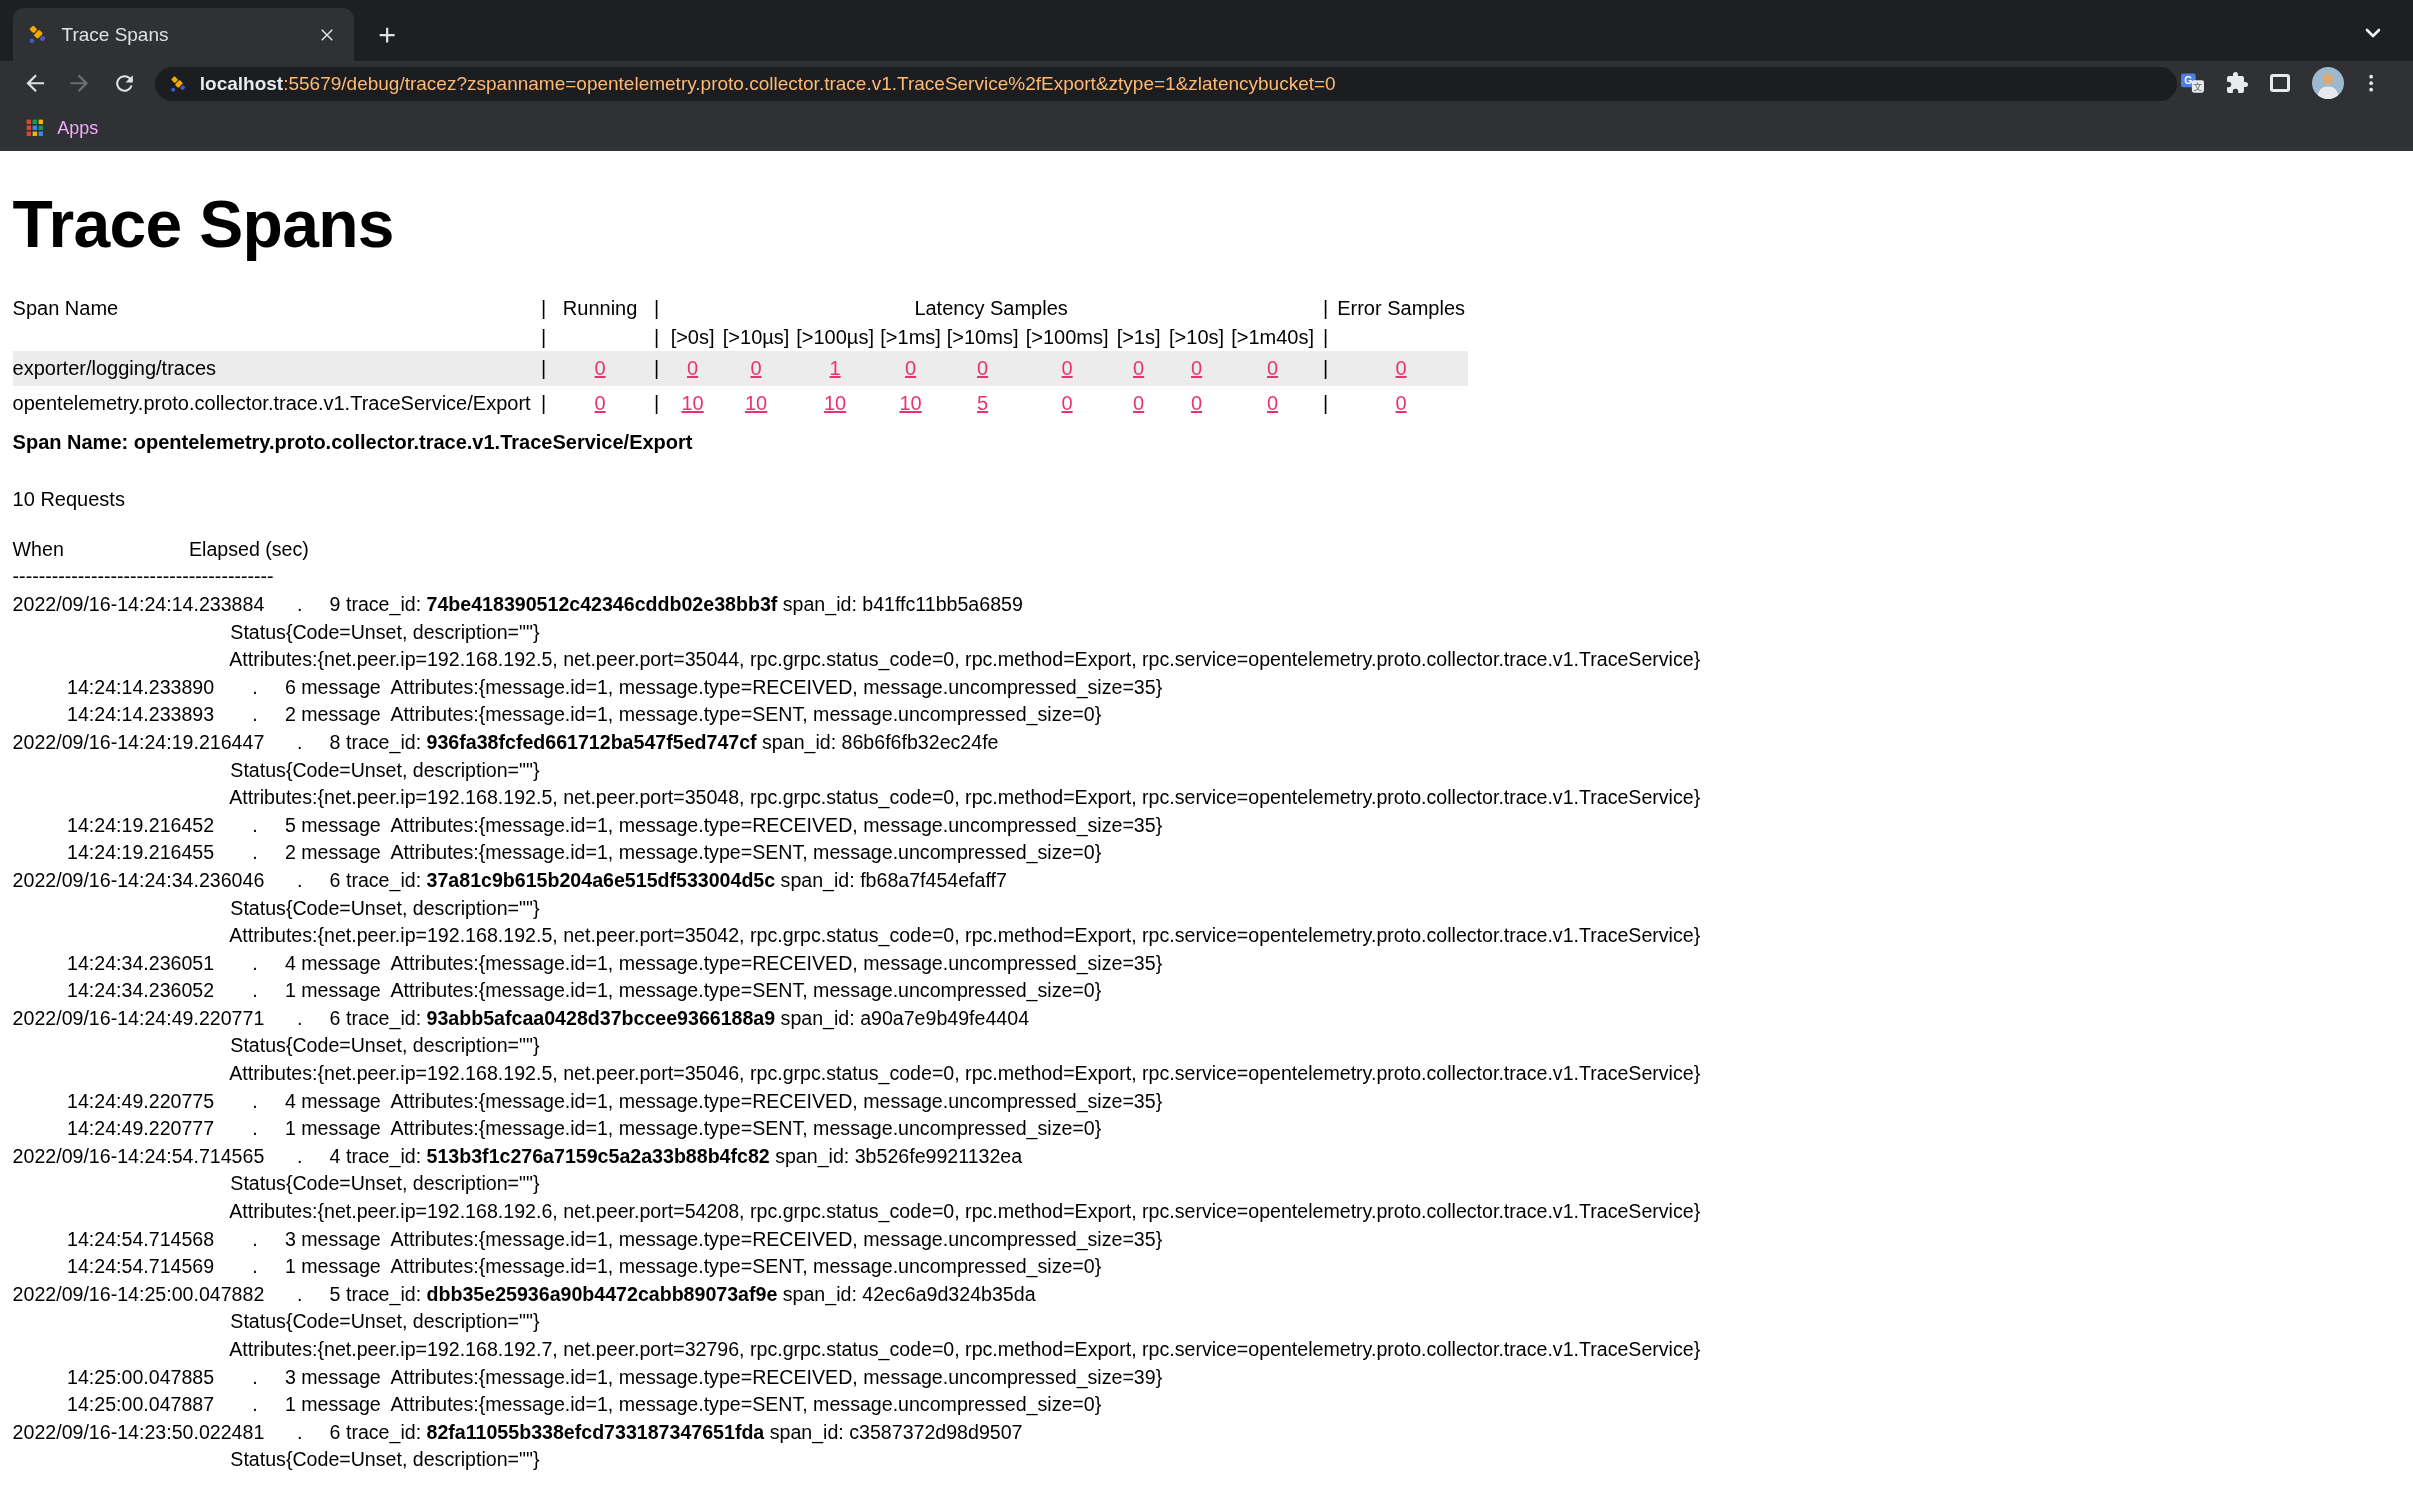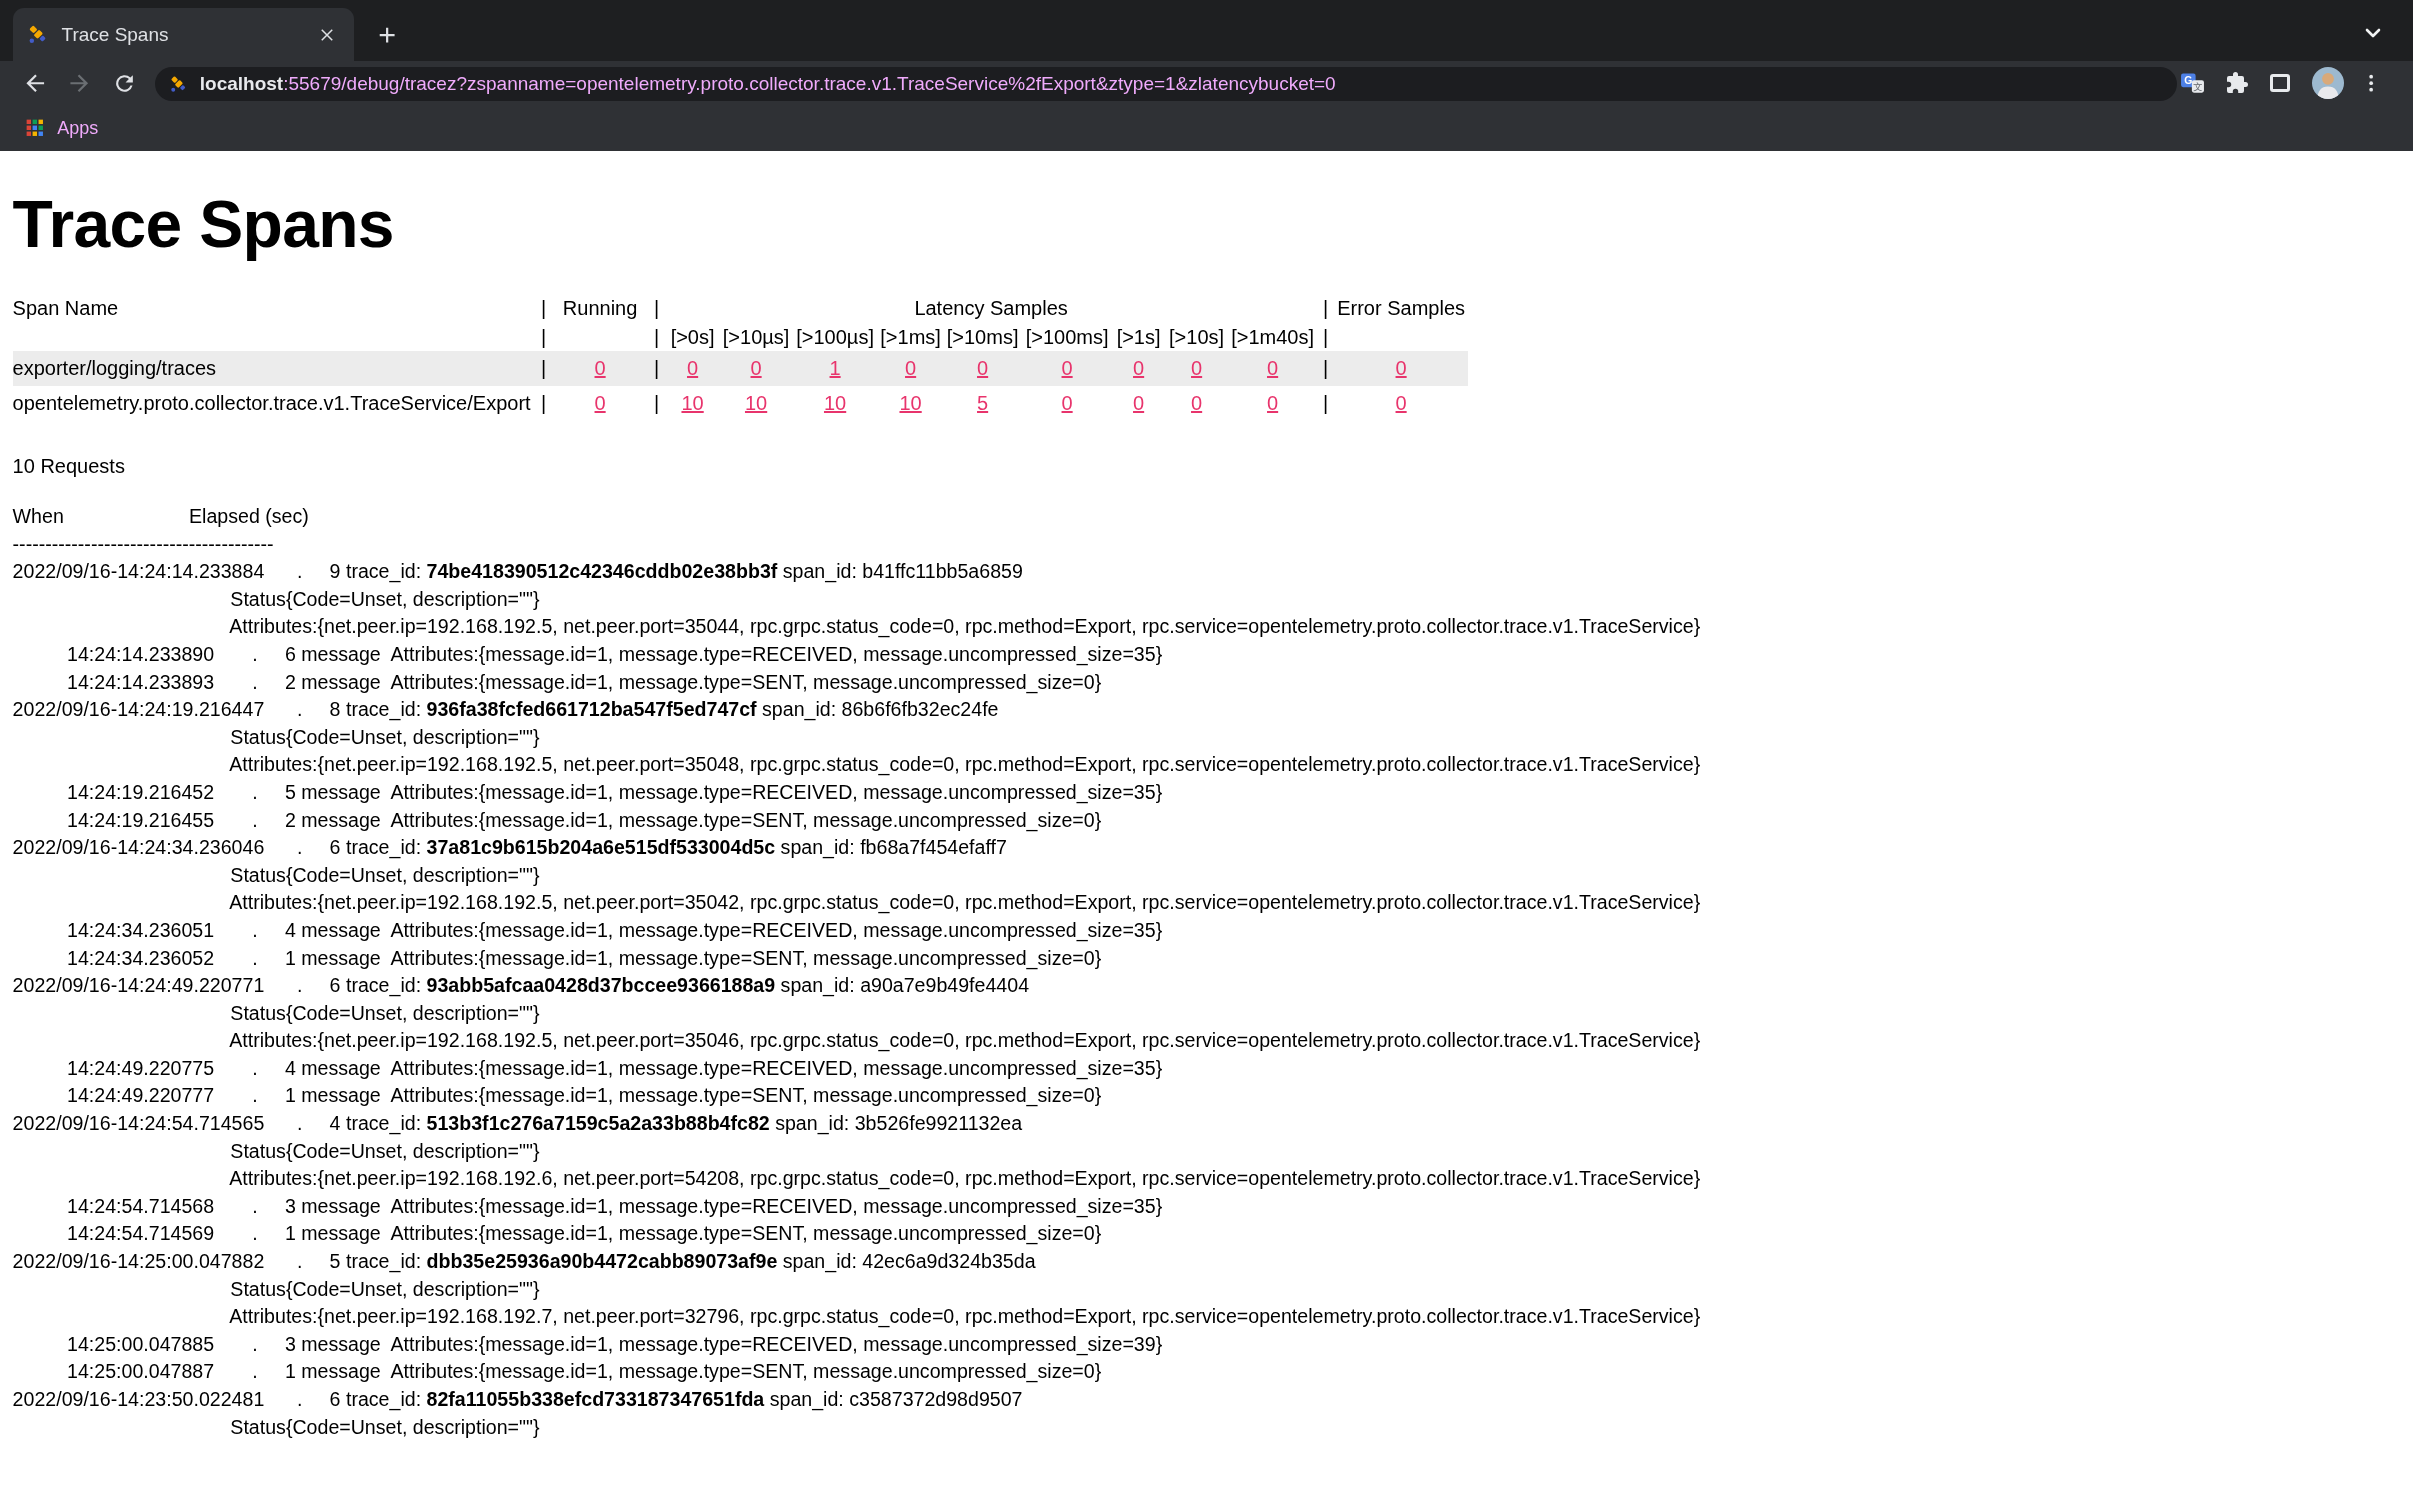--- a/index.html
+++ b/index.html
@@ -20,21 +20,21 @@
                  align-items:center; justify-content:center; }
 
   .toolbar { position:absolute; top:61px; left:0; right:0; height:45px; background:#2f3135; }
   .navbtn { position:absolute; top:4.2px; width:36px; height:36px; display:flex; align-items:center;
             justify-content:center; }
   .omnibox { position:absolute; left:155px; right:236px; top:6.3px; height:34px; background:#1c1d20;
              border-radius:17px; display:flex; align-items:center; padding:0 5.6px 0 14px; gap:11.2px;
              overflow:hidden; }
   .urltext { font-size:19px; white-space:nowrap; }
   .urltext .host { color:#e8eaed; font-weight:bold;margin-top:22px; }
-  .urltext .rest { color:#f0abfc; }
+  .urltext .rest { color:#fdba74; }
   .tb-right { position:absolute; top:4.2px; width:36px; height:36px; display:flex; align-items:center;
               justify-content:center; }
 
   .bookmarkbar { position:absolute; top:106px; left:0; right:0; height:45px; background:#2f3135;
                  display:flex; align-items:center; padding-left:25px; gap:12.6px; }
   .bookmark-label { color:#f0abfc; font-size:18px; }
 
   
   .page { position:absolute; top:151px; left:0; right:0; bottom:0; background:#fff; color:#000;
           padding-left:12.6px; overflow:hidden; }
@@ -263,18 +263,19 @@
             <td class="c"><a href="#">0</a></td>
             <td class="c"><a href="#">0</a></td>
             <td class="c"><a href="#">0</a></td>
             <td class="c"><a href="#">0</a></td>
             <td class="c">|</td>
             <td class="c"><a href="#">0</a></td>
           </tr>
         </tbody>
     </table>
 
+    <div class="spanline">Span Name: opentelemetry.proto.collector.trace.v1.TraceService/Export</div>
     <div class="reqcount">10 Requests</div>
 
     <div class="mono" id="mono-block"><div>When                       Elapsed (sec)</div><div>----------------------------------------</div><div>2022/09/16-14:24:14.233884      .     9 trace_id: <b>74be418390512c42346cddb02e38bb3f</b> span_id: b41ffc11bb5a6859</div><div>                                        Status{Code=Unset, description=""}</div><div>                                        Attributes:{net.peer.ip=192.168.192.5, net.peer.port=35044, rpc.grpc.status_code=0, rpc.method=Export, rpc.service=opentelemetry.proto.collector.trace.v1.TraceService}</div><div>          14:24:14.233890       .     6 message  Attributes:{message.id=1, message.type=RECEIVED, message.uncompressed_size=35}</div><div>          14:24:14.233893       .     2 message  Attributes:{message.id=1, message.type=SENT, message.uncompressed_size=0}</div><div>2022/09/16-14:24:19.216447      .     8 trace_id: <b>936fa38fcfed661712ba547f5ed747cf</b> span_id: 86b6f6fb32ec24fe</div><div>                                        Status{Code=Unset, description=""}</div><div>                                        Attributes:{net.peer.ip=192.168.192.5, net.peer.port=35048, rpc.grpc.status_code=0, rpc.method=Export, rpc.service=opentelemetry.proto.collector.trace.v1.TraceService}</div><div>          14:24:19.216452       .     5 message  Attributes:{message.id=1, message.type=RECEIVED, message.uncompressed_size=35}</div><div>          14:24:19.216455       .     2 message  Attributes:{message.id=1, message.type=SENT, message.uncompressed_size=0}</div><div>2022/09/16-14:24:34.236046      .     6 trace_id: <b>37a81c9b615b204a6e515df533004d5c</b> span_id: fb68a7f454efaff7</div><div>                                        Status{Code=Unset, description=""}</div><div>                                        Attributes:{net.peer.ip=192.168.192.5, net.peer.port=35042, rpc.grpc.status_code=0, rpc.method=Export, rpc.service=opentelemetry.proto.collector.trace.v1.TraceService}</div><div>          14:24:34.236051       .     4 message  Attributes:{message.id=1, message.type=RECEIVED, message.uncompressed_size=35}</div><div>          14:24:34.236052       .     1 message  Attributes:{message.id=1, message.type=SENT, message.uncompressed_size=0}</div><div>2022/09/16-14:24:49.220771      .     6 trace_id: <b>93abb5afcaa0428d37bccee9366188a9</b> span_id: a90a7e9b49fe4404</div><div>                                        Status{Code=Unset, description=""}</div><div>                                        Attributes:{net.peer.ip=192.168.192.5, net.peer.port=35046, rpc.grpc.status_code=0, rpc.method=Export, rpc.service=opentelemetry.proto.collector.trace.v1.TraceService}</div><div>          14:24:49.220775       .     4 message  Attributes:{message.id=1, message.type=RECEIVED, message.uncompressed_size=35}</div><div>          14:24:49.220777       .     1 message  Attributes:{message.id=1, message.type=SENT, message.uncompressed_size=0}</div><div>2022/09/16-14:24:54.714565      .     4 trace_id: <b>513b3f1c276a7159c5a2a33b88b4fc82</b> span_id: 3b526fe9921132ea</div><div>                                        Status{Code=Unset, description=""}</div><div>                                        Attributes:{net.peer.ip=192.168.192.6, net.peer.port=54208, rpc.grpc.status_code=0, rpc.method=Export, rpc.service=opentelemetry.proto.collector.trace.v1.TraceService}</div><div>          14:24:54.714568       .     3 message  Attributes:{message.id=1, message.type=RECEIVED, message.uncompressed_size=35}</div><div>          14:24:54.714569       .     1 message  Attributes:{message.id=1, message.type=SENT, message.uncompressed_size=0}</div><div>2022/09/16-14:25:00.047882      .     5 trace_id: <b>dbb35e25936a90b4472cabb89073af9e</b> span_id: 42ec6a9d324b35da</div><div>                                        Status{Code=Unset, description=""}</div><div>                                        Attributes:{net.peer.ip=192.168.192.7, net.peer.port=32796, rpc.grpc.status_code=0, rpc.method=Export, rpc.service=opentelemetry.proto.collector.trace.v1.TraceService}</div><div>          14:25:00.047885       .     3 message  Attributes:{message.id=1, message.type=RECEIVED, message.uncompressed_size=39}</div><div>          14:25:00.047887       .     1 message  Attributes:{message.id=1, message.type=SENT, message.uncompressed_size=0}</div><div>2022/09/16-14:23:50.022481      .     6 trace_id: <b>82fa11055b338efcd733187347651fda</b> span_id: c3587372d98d9507</div><div>                                        Status{Code=Unset, description=""}</div></div>
   </div>
 </div>
 
 
 </body></html>

